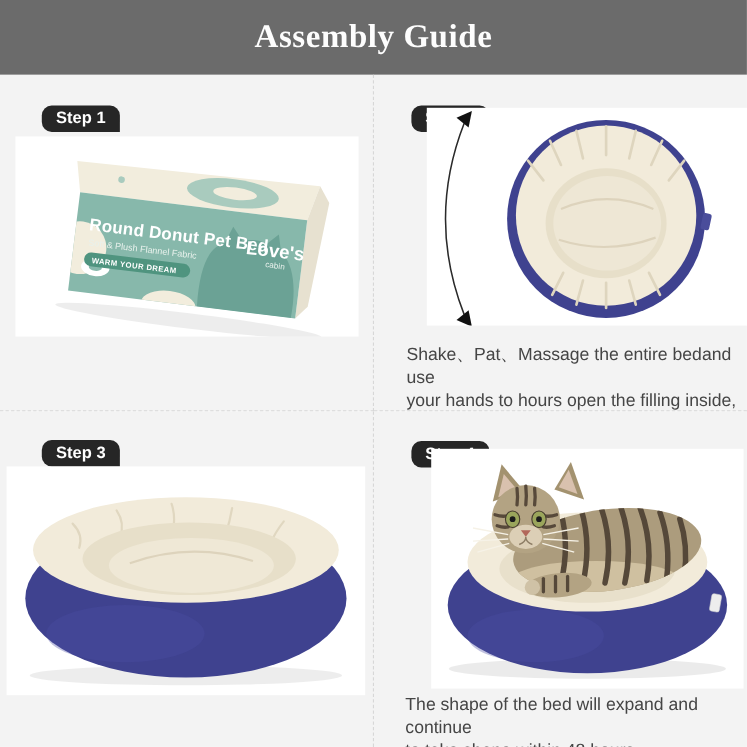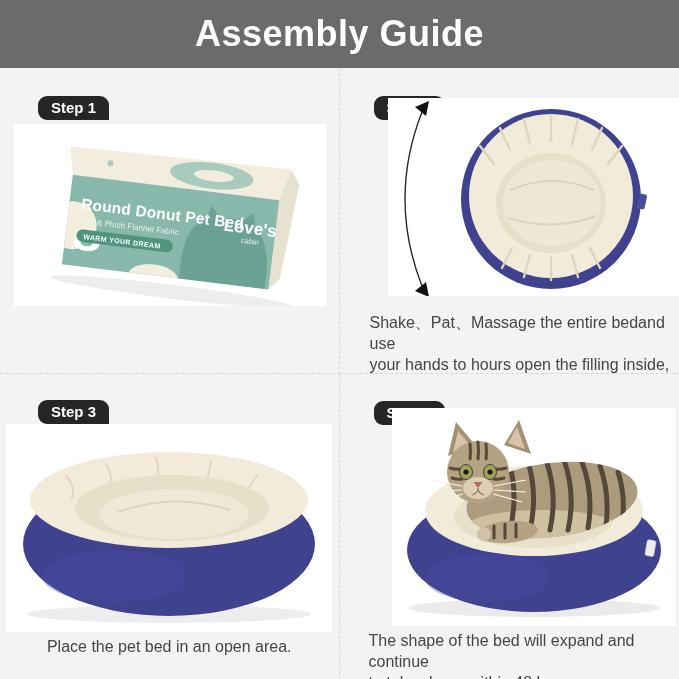--- a/index.html
+++ b/index.html
@@ -4,21 +4,21 @@
 <style>
   :root{
     --header-bg:#6b6b6b; --panel-bg:#f3f3f3; --badge-bg:#262626; --caption-text:#454545;
     --box-teal:#87b8ab; --box-cream:#f2eddd; --bed-navy:#3f428f; --bed-cream:#f2ebda;
   }
   *{margin:0;padding:0;box-sizing:border-box;}
   html,body{width:679px;height:679px;overflow:hidden;background:#fff;
     font-family:"Liberation Sans","DejaVu Sans",sans-serif;}
   .page{width:679px;height:679px;position:relative;}
   .header{height:68px;background:var(--header-bg);display:flex;align-items:center;justify-content:center;}
-  .header h1{color:#fdfdfd;font-size:36px;font-weight:700;letter-spacing:.5px;}
+  .header h1{color:#fdfdfd;font-size:30px;font-weight:700;letter-spacing:.5px;font-family:Liberation Serif, serif;}
   .grid{display:flex;flex-wrap:wrap;width:679px;height:611px;}
   .cell{width:50%;position:relative;background:var(--panel-bg);}
   .cell-tl,.cell-tr{height:306px;}
   .cell-bl,.cell-br{height:305px;}
   .cell-tl{border-right:1px dashed #d7d7d7;border-bottom:1px dashed #d7d7d7;}
   .cell-tr{border-bottom:1px dashed #d7d7d7;}
   .cell-bl{border-right:1px dashed #d7d7d7;}
   .step-badge{position:absolute;display:inline-block;background:var(--badge-bg);color:#fff;
     font-size:15px;font-weight:700;padding:3px 13px 4px;border-radius:9px 9px 0 9px;text-align:right;}
   .cell-tl .step-badge{left:38px;top:28px;}
@@ -135,21 +135,20 @@
               <path d="M150,34 q 4,12 1,26"></path>
                 <path d="M205,38 q -2,12 -6,24"></path>
               <path d="M252,50 q -8,10 -12,20"></path>
             </g>
             <ellipse cx="166" cy="84" rx="97" ry="33" fill="#e7dfc9"></ellipse>
             <ellipse cx="168" cy="90" rx="75" ry="25" fill="#efe8d6"></ellipse>
             <path d="M112,88 q 56,-20 112,-2" stroke="#ddd3bc" fill="none" stroke-width="2"></path>
           </g>
         </svg>
       </div>
-      <p class="caption cap-3">Place the pet bed in an open area.</p>
     </div>
 
     <div class="cell cell-br">
       <span class="step-badge">Step 4</span>
       <div class="photo photo-4">
         <svg viewBox="0 0 284 218">
           <g>
             <ellipse cx="142" cy="200" rx="126" ry="9" fill="rgba(0,0,0,0.08)"></ellipse>
             <ellipse cx="142" cy="142" rx="127" ry="62" style="fill:var(--bed-navy)"></ellipse>
             <ellipse cx="95" cy="170" rx="62" ry="24" fill="#4b4ea3" opacity="0.35"></ellipse>

